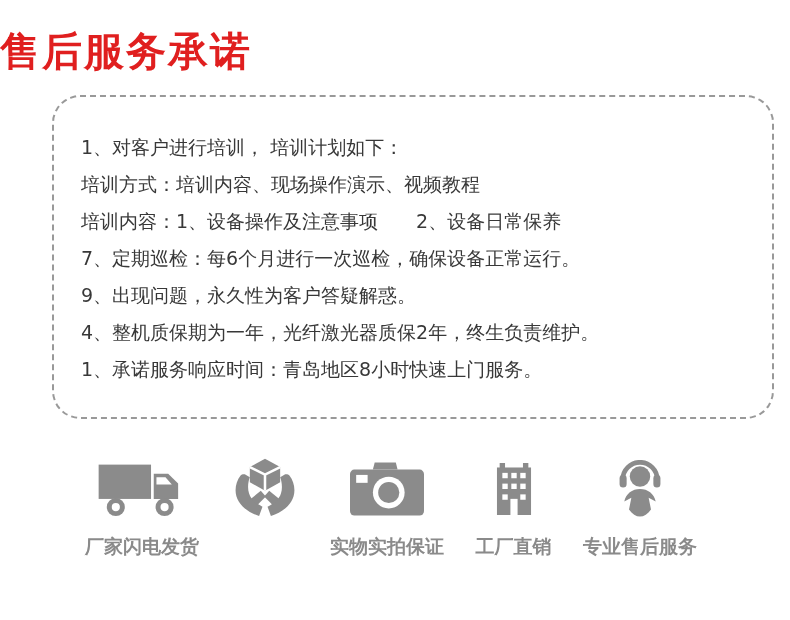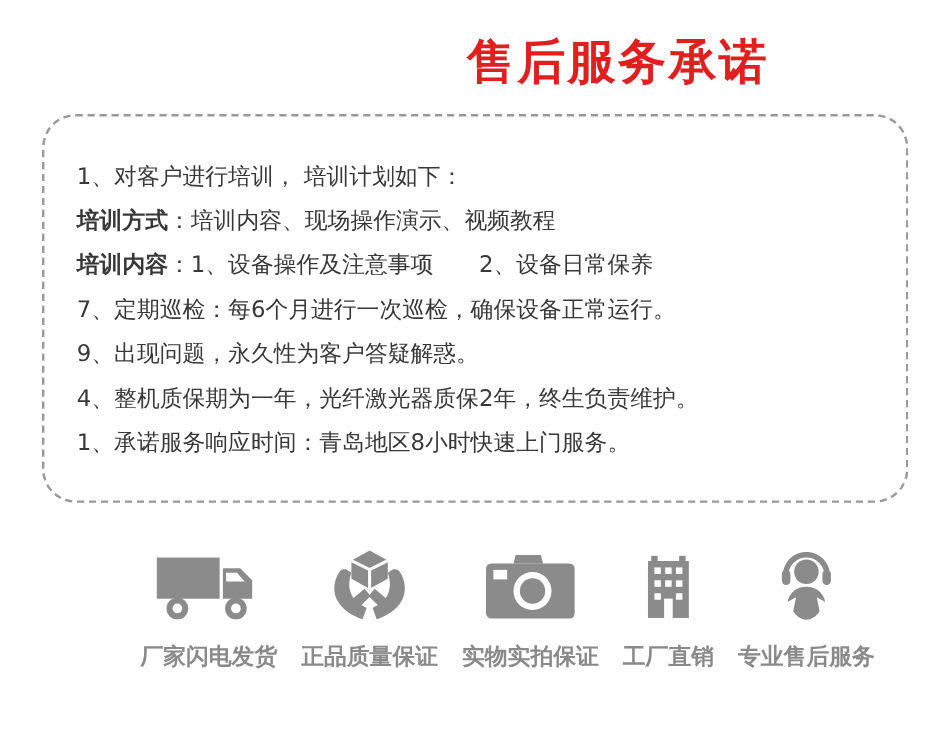--- a/index.html
+++ b/index.html
@@ -10,36 +10,36 @@
     --label-gray:#8a8a8a;
   }
   *{margin:0;padding:0;box-sizing:border-box;}
   html,body{background:#ffffff;}
   body{
     width:790px;height:620px;position:relative;overflow:hidden;
     font-family:"DejaVu Sans","Liberation Sans",sans-serif;
   }
   .page-title{
     position:absolute;top:24px;left:0;width:641px;
-    text-align:right;font-size:40px;font-weight:bold;
+    text-align:left;font-size:40px;font-weight:bold;
     color:var(--accent-red);letter-spacing:2px;
   }
   .promise-panel{
-    position:absolute;left:35px;top:95px;width:722px;height:324px;
+    position:absolute;left:52px;top:95px;width:722px;height:324px;
     border:2px dashed var(--border-gray);border-radius:28px;
     padding:32px 24px 0 27px;
   }
   .panel-line{
     font-size:19px;line-height:37px;height:37px;
     color:var(--text-dark);white-space:pre;
   }
-  .panel-line .bold{font-weight:bold;}
+  .panel-line .bold{font-weight:normal;}
   .features-row{
     position:absolute;left:85px;top:458px;width:612px;
-    display:flex;justify-content:space-between;align-items:flex-start;margin-left:32px;
+    display:flex;justify-content:space-between;align-items:flex-start;
   }
   .feature{
     display:flex;flex-direction:column;align-items:center;
   }
   .icon-box{
     height:62px;display:flex;align-items:center;justify-content:center;
     color:var(--icon-gray);
   }
   .feature-label{
     margin-top:14px;font-size:19px;font-weight:bold;
@@ -86,21 +86,20 @@
         <g>
           <path d="M11 22 C4 31 3 44 9 53 C14 61 23 67 33 70 L37 59 C29 55 23 50 21 43 C19 37 20 29 22 24 L17 21 C15 20 12 21 11 22 Z"></path>
           <path d="M23 50 L35 40 L41 47 L31 57 Z"></path>
         </g>
         <g transform="translate(80,0) scale(-1,1)">
           <path d="M11 22 C4 31 3 44 9 53 C14 61 23 67 33 70 L37 59 C29 55 23 50 21 43 C19 37 20 29 22 24 L17 21 C15 20 12 21 11 22 Z"></path>
           <path d="M23 50 L35 40 L41 47 L31 57 Z"></path>
         </g>
       </svg>
     </div>
-    <div class="feature-label">正品质量保证</div>
   </div>
 
   <div class="feature">
     <div class="icon-box">
       <svg width="74" height="56" viewBox="0 0 84 60" fill="currentColor" xmlns="http://www.w3.org/2000/svg">
         <polygon points="28,0 52,0 54,8 26,8"></polygon>
         <rect x="0" y="8" width="84" height="52" rx="5"></rect>
         <rect x="7" y="14" width="13" height="9" fill="#ffffff"></rect>
         <circle cx="44" cy="34" r="18" fill="#ffffff"></circle>
         <circle cx="44" cy="34" r="12"></circle>

